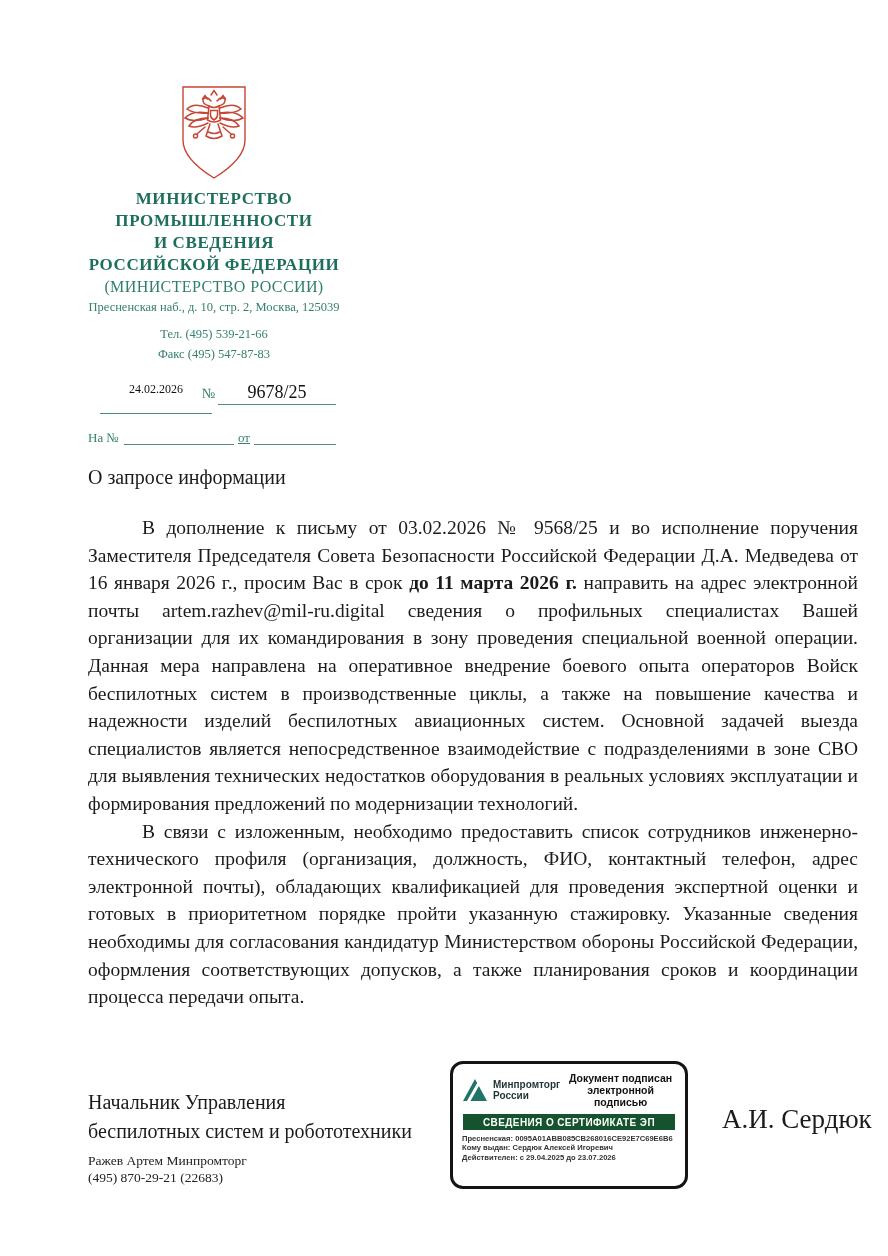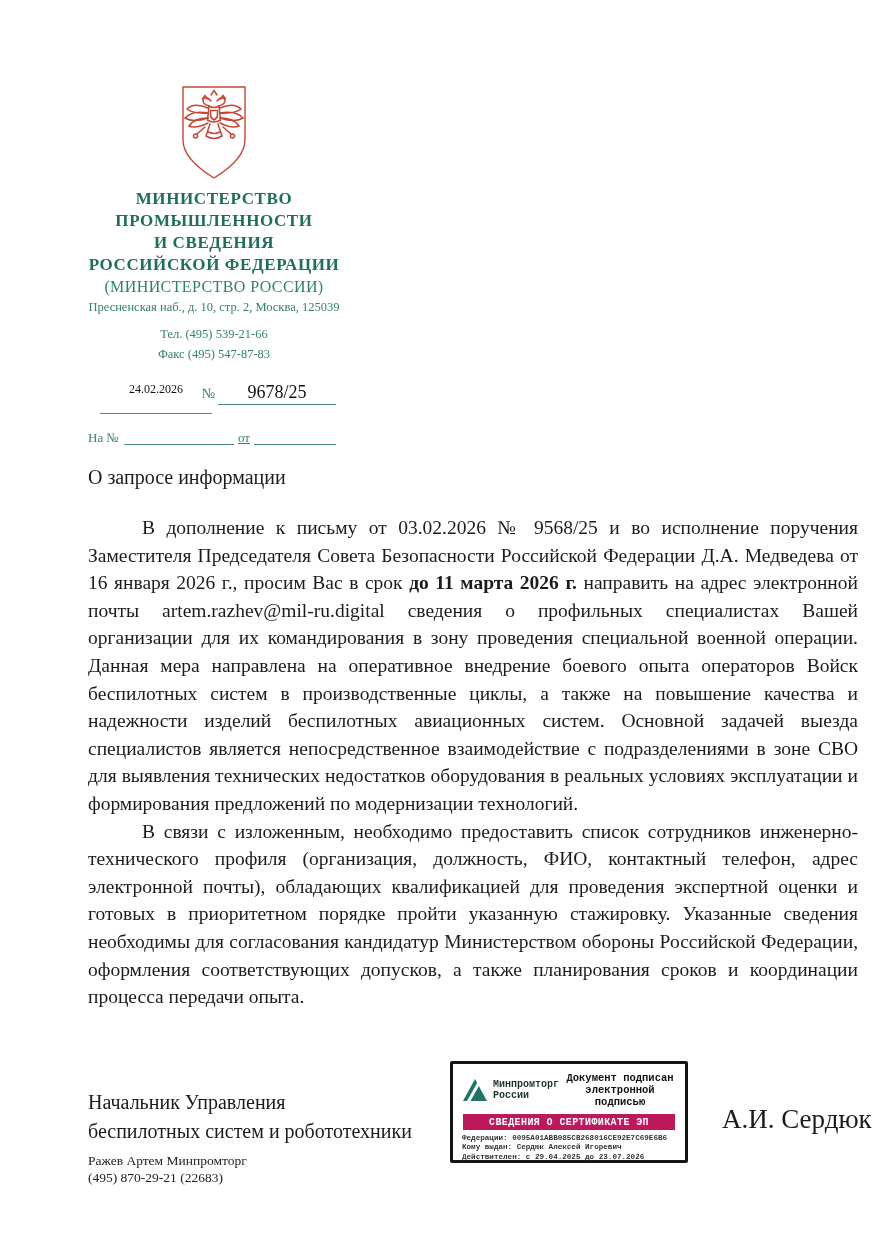--- a/index.html
+++ b/index.html
@@ -56,30 +56,30 @@
   .body-text p { margin: 0; text-indent: 54px; }
   .body-text .bold { font-weight: 700; }
 
   
   .position-block { position: absolute; left: 88px; top: 1088px; font-size: 20px; line-height: 29px; }
   .executor-block { position: absolute; left: 88px; top: 1152px; font-size: 13.5px; line-height: 17px; color: #222; }
   .signer-name { position: absolute; left: 722px; top: 1104px; font-size: 27px; }
 
   
   .stamp {
-    position: absolute; left: 450px; top: 1061px; width: 238px; height: 102px;
-    box-sizing: border-box; border: 3px solid #141414; border-radius: 2px;
+    position: absolute; left: 450px; top: 1061px; width: 238px; height: 128px;
+    box-sizing: border-box; border: 3px solid #141414; border-radius: 13px;
     background: #fff; padding: 8px 9px 5px;
-    font-family: Liberation Mono, monospace; color: #222;
+    font-family: Liberation Sans, sans-serif; color: #222;
   }
   .stamp-top { display: flex; align-items: center; gap: 5px; }
   .stamp-org { font-size: 10px; font-weight: 700; line-height: 11px; color: #1e3434; white-space: nowrap; }
   .stamp-signed { flex: 1; text-align: center; font-size: 10.5px; font-weight: 600; line-height: 12px; color: #111; }
   .stamp-bar {
-    margin: 6px 1px 4px; background: #be185d; color: #fff; text-align: center;
+    margin: 6px 1px 4px; background: #14532d; color: #fff; text-align: center;
     font-size: 10px; font-weight: 700; letter-spacing: 0.4px; padding: 2.5px 0 2px;
   }
   .stamp-cert { font-size: 7.6px; font-weight: 600; line-height: 9.6px; color: #333; white-space: nowrap; }
 </style>
 </head>
 <body>
 
 <div class="page">
 
   <svg class="emblem" width="80" height="100" viewBox="0 0 80 100">
@@ -160,20 +160,20 @@
       <div class="stamp-org">
         <div>Минпромторг</div>
         <div>России</div>
       </div>
       <div class="stamp-signed">
         <div>Документ подписан</div>
         <div>электронной подписью</div>
       </div>
     </div>
     <div class="stamp-bar">СВЕДЕНИЯ О СЕРТИФИКАТЕ ЭП</div>
-    <div class="stamp-cert">Федерации: 0095A01ABB085CB268016CE92E7C69E6B6</div>
+    <div class="stamp-cert">Пресненская: 0095A01ABB085CB268016CE92E7C69E6B6</div>
     <div class="stamp-cert">Кому выдан: Сердюк Алексей Игоревич</div>
     <div class="stamp-cert">Действителен: с 29.04.2025 до 23.07.2026</div>
   </div>
 
   <div class="signer-name">А.И. Сердюк</div>
 
 </div>
 
 </body></html>

